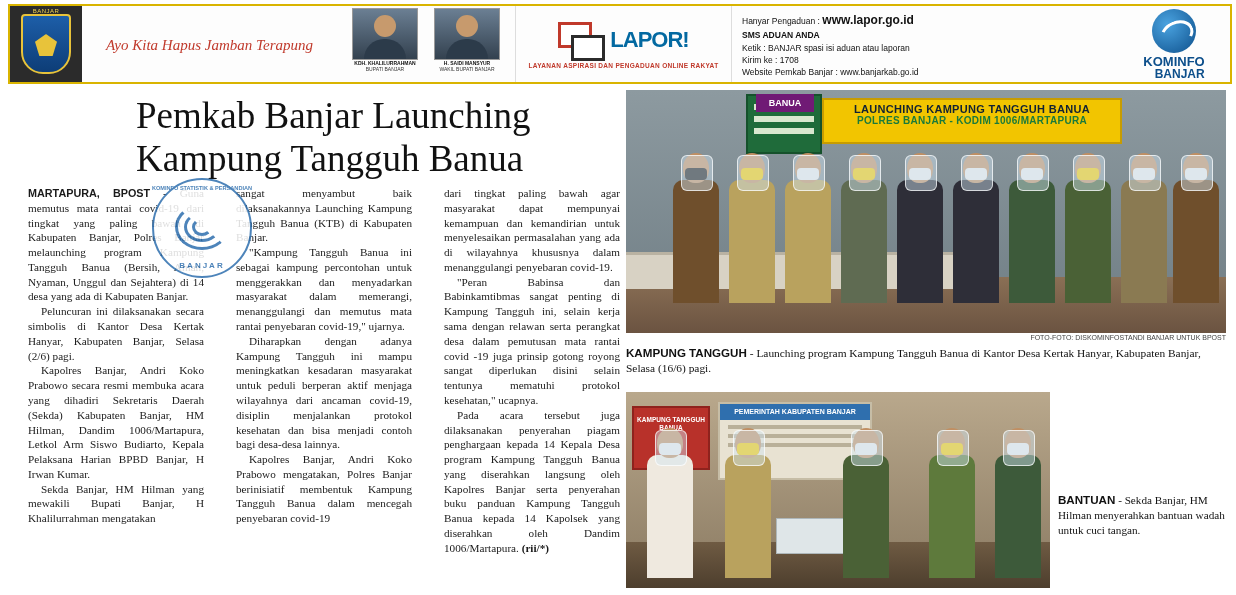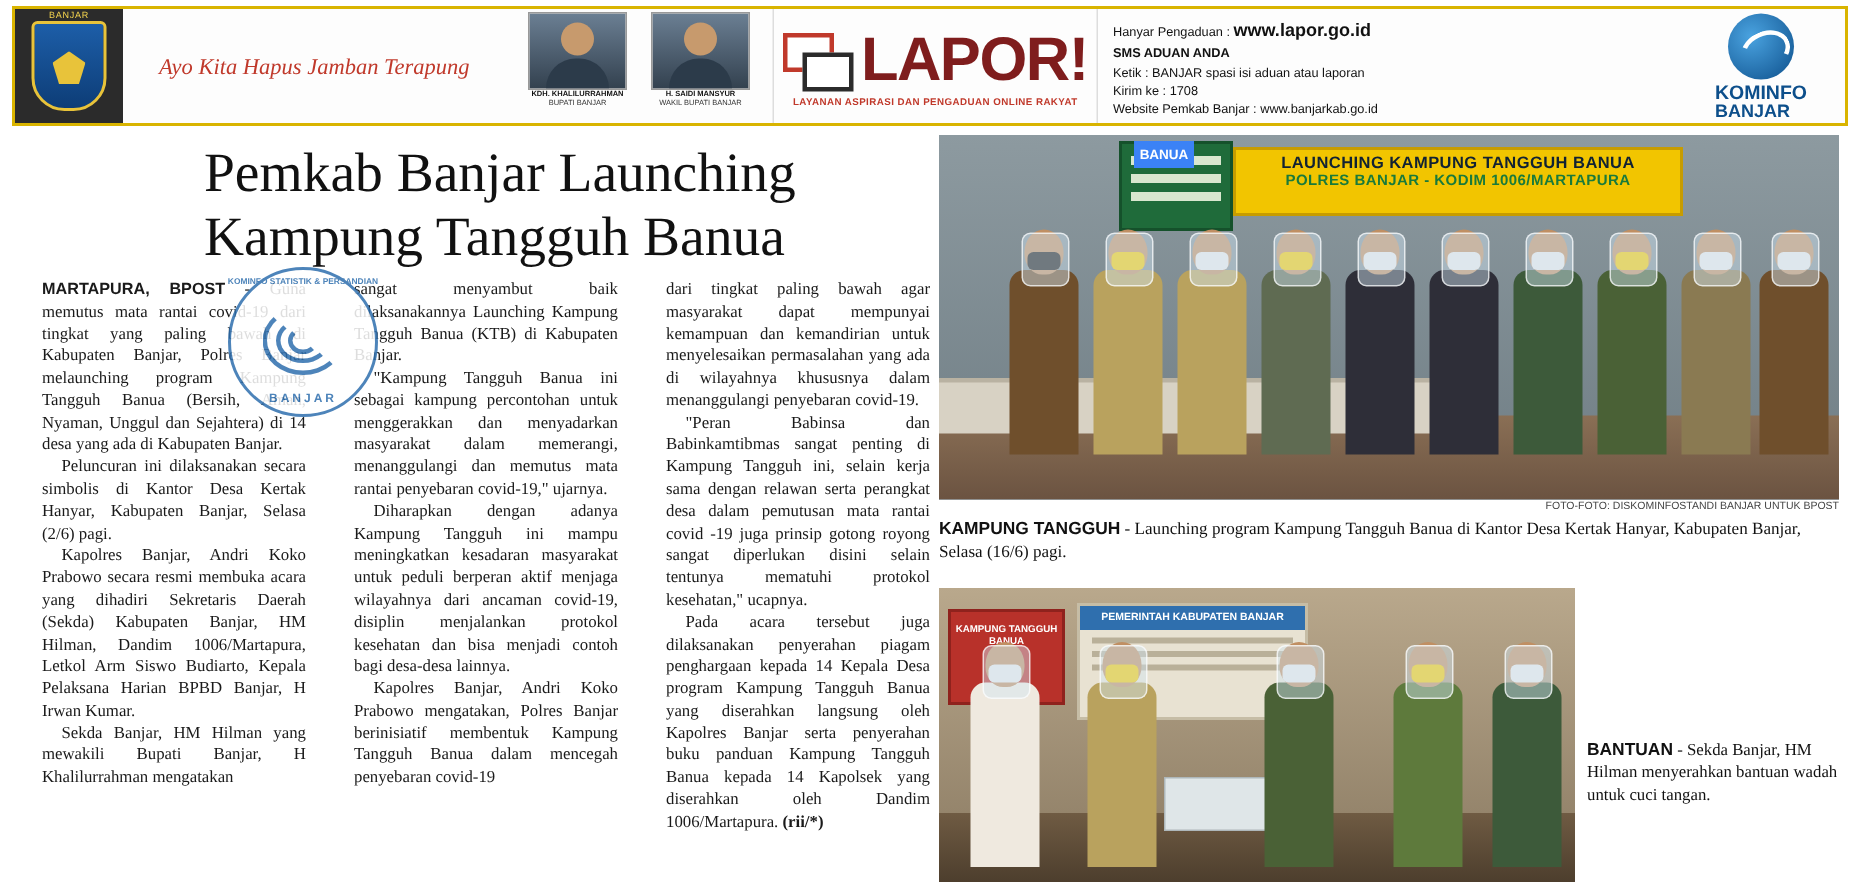--- a/index.html
+++ b/index.html
@@ -113,22 +113,22 @@
   }
   .lapor-mark .b1 {
     position: absolute; left: 0; top: 2px; width: 28px; height: 20px;
     border: 3px solid #c0392b; background: #fff;
   }
   .lapor-mark .b2 {
     position: absolute; left: 13px; top: 15px; width: 28px; height: 20px;
     border: 3px solid #2b2b2b; background: #fff;
   }
   .lapor-text {
-    font-size: 41px; font-weight: bold; letter-spacing: -1px;
-    font-family: "Liberation Sans", sans-serif; color: #7f1d1d;
+    font-size: 22px; font-weight: bold; letter-spacing: -1px;
+    font-family: "Liberation Sans", sans-serif; color: #0369a1;
   }
   .lapor-sub {
     font-size: 6.5px; font-weight: bold; color: #c0392b;
     font-family: "Liberation Sans", sans-serif;
     letter-spacing: .3px; margin-top: 2px;
   }
   .banner-contact {
     flex: 1;
     padding: 6px 8px 4px 10px;
     font-family: "Liberation Sans", sans-serif;
@@ -150,21 +150,21 @@
     content: "";
     position: absolute; left: 8px; top: 12px;
     width: 28px; height: 20px;
     border: 3px solid #fff; border-radius: 50%;
     border-left-color: transparent; border-bottom-color: transparent;
     transform: rotate(-25deg);
   }
   .kominfo-text {
     font-family: "Liberation Sans", sans-serif;
     font-size: 13px; font-weight: bold; color: #0d4f8b; line-height: 1;
-    text-align: left; margin-top: 2px;
+    text-align: right; margin-top: 2px;
   }
   .kominfo-text .k2 { font-size: 12px; }
 
   
   .headline {
     position: absolute;
     left: 88px; top: 95px; width: 540px;
     font-family: "Liberation Serif", serif;
     font-size: 37px; line-height: 1.15; color: #111; margin-left: 48px;
   }
@@ -430,21 +430,21 @@
 
 <div class="photo1">
   <div class="p1-wall"></div>
   <div class="p1-greenboard"></div>
 
   <div class="p1-banner">
     <div>LAUNCHING KAMPUNG TANGGUH BANUA</div>
     <div class="l2">POLRES BANJAR - KODIM 1006/MARTAPURA</div>
   </div>
 
-  <div style="position:absolute;left:130px;top:4px;width:40px;height:18px;background:#3b82f6;color:#fff;font-family:'Liberation Sans',sans-serif;font-size:9px;font-weight:bold;text-align:center;line-height:18px;">BANUA</div>
+  <div style="position:absolute;left:130px;top:4px;width:58px;height:18px;background:#701a75;color:#fff;font-family:'Liberation Sans',sans-serif;font-size:9px;font-weight:bold;text-align:center;line-height:18px;">BANUA</div>
 
   <div class="p1-ground"></div>
   <div class="p1-table"></div>
 
   <div class="p1-row">
     <div class="person" style="left:44px;">
         <div class="body" style="background:#6f4f2c;"></div>
         <div class="head"></div>
         <div class="mask" style="background:#1f1f1f;"></div>
         <div class="shield"></div>

